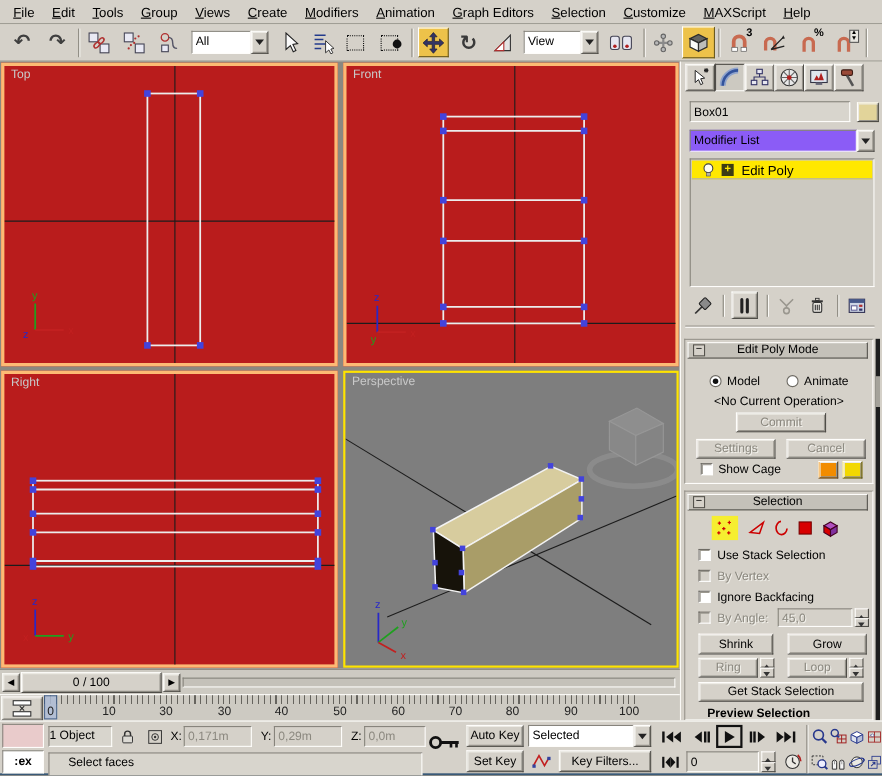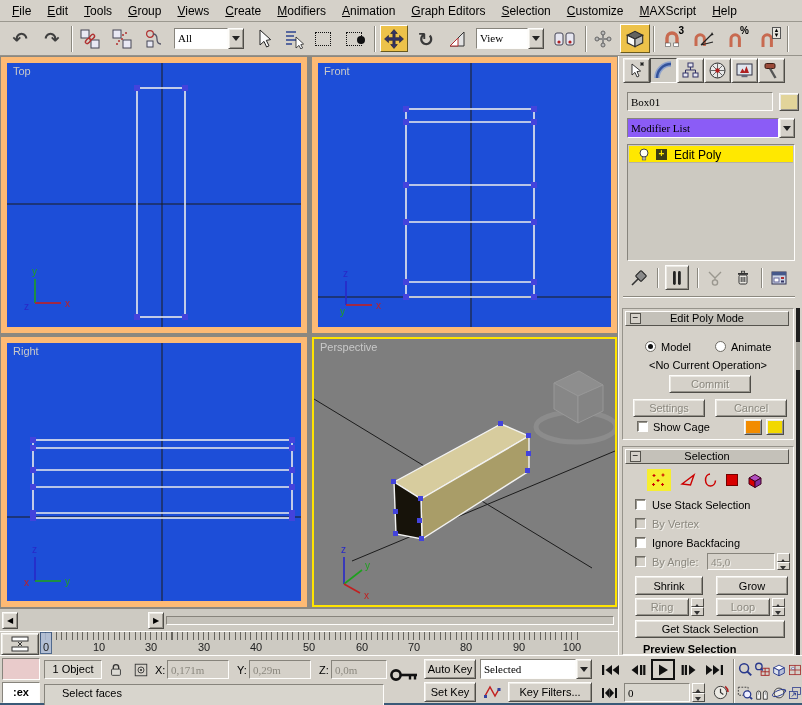--- a/index.html
+++ b/index.html
@@ -9,21 +9,21 @@
          overflow:hidden; user-select:none; }
   .abs { position:absolute; }
   .r { border:1px solid; border-color:#fefdfb #4f4d48 #4f4d48 #fefdfb;
        background:#d5d1c9; box-shadow:inset 1px 1px 0 #eceae4, inset -1px -1px 0 #96938b; }
   .s { border:1px solid; border-color:#87847c #fefdfb #fefdfb #87847c; background:#d8d5cd; }
   .btn { position:absolute; display:flex; align-items:center; justify-content:center; cursor:default; }
   .pressed { border-color:#4f4d48 #fefdfb #fefdfb #4f4d48 !important; box-shadow:none !important; background:#ccc9c1 !important; }
   .gold { background:#edc24a !important; }
   .dis { color:#8b887f; text-shadow:1px 1px 0 #f2f1ec; }
   .lbl { position:absolute; white-space:nowrap; }
-  .vp { position:absolute; background:#1d4ed8; border:6px solid #fdba74; overflow:hidden; }
+  .vp { position:absolute; background:#b91c1c; border:3px solid #fdba74; overflow:hidden; }
   .vplbl { position:absolute; left:6px; top:2px; color:#c9c9c9; font-size:11px; z-index:3; }
   .sepv { position:absolute; width:0; border-left:1px solid #8b887f; border-right:1px solid #fefdfb; }
   .seph { position:absolute; height:0; border-top:1px solid #8b887f; border-bottom:1px solid #fefdfb; }
   .cb { position:absolute; width:11px; height:11px; background:#fff;
         border:1px solid; border-color:#6e6b64 #fff #fff #6e6b64; box-shadow:inset 1px 1px 0 #9b988f; }
   .cb.off { background:#d5d1c9; }
   .radio { position:absolute; width:11px; height:11px; border-radius:50%; background:#fff; border:1px solid #6e6b64; }
   .dot { position:absolute; left:2px; top:2px; width:5px; height:5px; border-radius:50%; background:#111; }
   .rollout { position:absolute; border:1px solid; border-color:#96938b #fefdfb #fefdfb #96938b; }
   .rtitle { position:absolute; left:2px; right:4px; top:2px; height:15px; background:#c4c1b9;
@@ -33,21 +33,21 @@
            border:1px solid #55534d; line-height:8px; text-align:center; font-size:10px; }
   .spin { position:absolute; width:13px; height:18px; display:flex; flex-direction:column; }
   .spin i { flex:1; border:1px solid; border-color:#fefdfb #4f4d48 #4f4d48 #fefdfb; background:#d5d1c9; position:relative; }
   .spin i.up::after { content:""; position:absolute; left:2px; top:2px; border:3px solid transparent; border-bottom:4px solid #333; }
   .spin i.dn::after { content:""; position:absolute; left:2px; top:3px; border:3px solid transparent; border-top:4px solid #333; }
   .menubar { position:absolute; left:0; top:0; width:802px; height:22px; background:#d5d1c9;
              border-bottom:1px solid #9b988f; display:flex; align-items:center; padding-left:4px; }
   .menu-item { padding:2px 8px; font-size:12px; }
   .menu-item::first-letter { text-decoration:underline; }
   .fld { position:absolute; border:1px solid; border-color:#87847c #fefdfb #fefdfb #87847c;
-         background:#d8d5cd; font-family:Liberation Serif, serif; font-size:11px; padding:1px 3px; color:#000; }
+         background:#d8d5cd; font-family:Liberation Sans, sans-serif; font-size:11px; padding:1px 3px; color:#000; }
   input.fld { outline:none; }
   .combo-field { background:#fff; }
   .drop { position:absolute; width:16px; display:flex; align-items:center; justify-content:center; }
   .drop::after { content:""; border:4px solid transparent; border-top:5px solid #222; margin-top:4px; }
   .u { font-family:"DejaVu Sans", sans-serif; }
   .tick-num { position:absolute; width:28px; text-align:center; font-size:11px; color:#222; top:9px; }
   svg text { font-family:"Liberation Sans",sans-serif; }
 </style>
 </head>
 <body>
@@ -551,20 +551,21 @@
       <span class="lbl" style="left:20px;top:196px;font-weight:bold;">Preview Selection</span>
     </div>
 
     <div class="abs" style="left:177px;top:252px;width:4px;height:347px;background:#1e1e1e;">
       <div class="abs" style="left:0;top:34px;width:4px;height:28px;background:#a5a29a;"></div>
     </div>
   </div>
 
   <div class="abs" style="left:0;top:608px;width:618px;height:23px;background:#cdcac2;border-top:1px solid #8b887f;">
     <div class="btn r" style="left:2px;top:3px;width:16px;height:17px;font-size:8px;">◀</div>
+    <div class="btn r" style="left:19px;top:2px;width:128px;height:19px;">0 / 100</div>
     <div class="btn r" style="left:148px;top:3px;width:16px;height:17px;font-size:8px;">▶</div>
     <div class="abs s" style="left:166px;top:7px;width:448px;height:9px;background:#c4c1b9;"></div>
   </div>
 
   <div class="abs" style="left:0;top:631px;width:618px;height:24px;background:#cdcac2;border-top:1px solid #fefdfb;">
     <div class="btn r" style="left:1px;top:1px;width:38px;height:22px;">
       <svg width="20" height="18" viewBox="0 0 20 18">
           <rect x="2" y="2" width="16" height="4" fill="#fff" stroke="#333"></rect>
           <rect x="2" y="12" width="16" height="4" fill="#fff" stroke="#333"></rect>
           <path d="M8 7 l2 2 2 -2 M8 11 l2 -2 2 2" fill="none" stroke="#333"></path>
@@ -583,21 +584,21 @@
     <span class="tick-num" style="left:452px;">80</span>
     <span class="tick-num" style="left:505px;text-align:center;">90</span>
     <span class="tick-num" style="left:558px;">100</span>
   </div>
 
   <div class="abs" style="left:0;top:655px;width:802px;height:50px;background:#d5d1c9;border-top:1px solid #fefdfb;border-bottom:2px solid #3a5a78;">
 
     <div class="abs s" style="left:2px;top:2px;width:38px;height:22px;background:#e9cbcb;"></div>
     <div class="abs s" style="left:2px;top:26px;width:38px;height:21px;background:#fff;font-weight:bold;text-align:center;line-height:19px;">:ex</div>
 
-    <div class="abs s" style="left:44px;top:4px;width:58px;height:19px;text-align:center;line-height:17px;">1 Object</div>
+    <div class="abs s" style="left:44px;top:4px;width:58px;height:19px;line-height:17px;">1 Object</div>
     <div class="btn" style="left:106px;top:4px;width:20px;height:19px;">
       <svg width="16" height="16" viewBox="0 0 18 18">
           <rect x="4" y="8" width="10" height="7" rx="1" fill="#dcdad4" stroke="#333"></rect>
           <path d="M6 8 V6 a3 3 0 0 1 6 0 V8" fill="none" stroke="#333" stroke-width="1.5"></path>
         </svg>
     </div>
     <div class="btn" style="left:131px;top:4px;width:20px;height:19px;">
       <svg width="16" height="16" viewBox="0 0 18 18">
           <rect x="2.5" y="2.5" width="13" height="13" fill="none" stroke="#333"></rect>
           <circle cx="9" cy="9" r="3.4" fill="none" stroke="#333"></circle>

